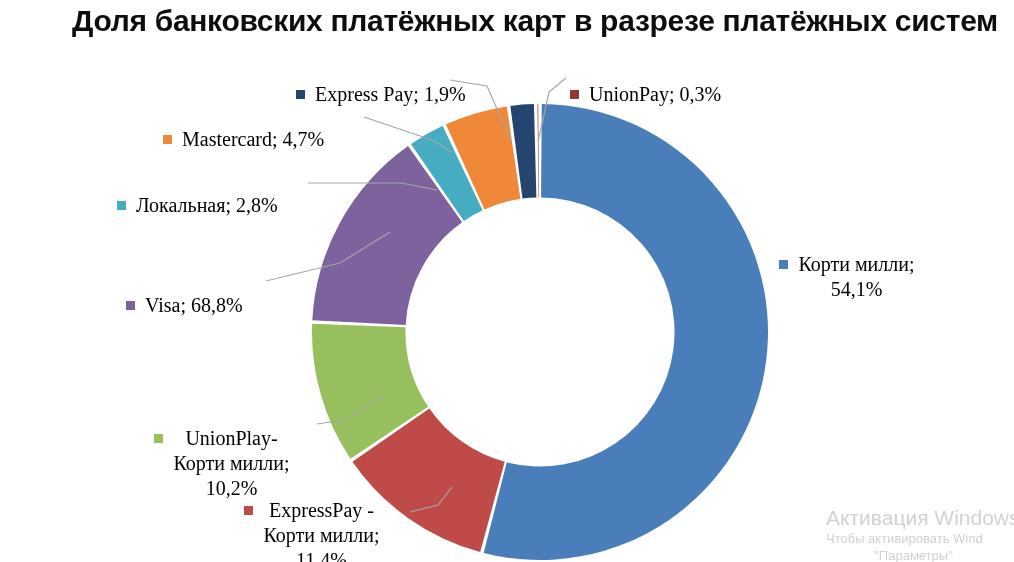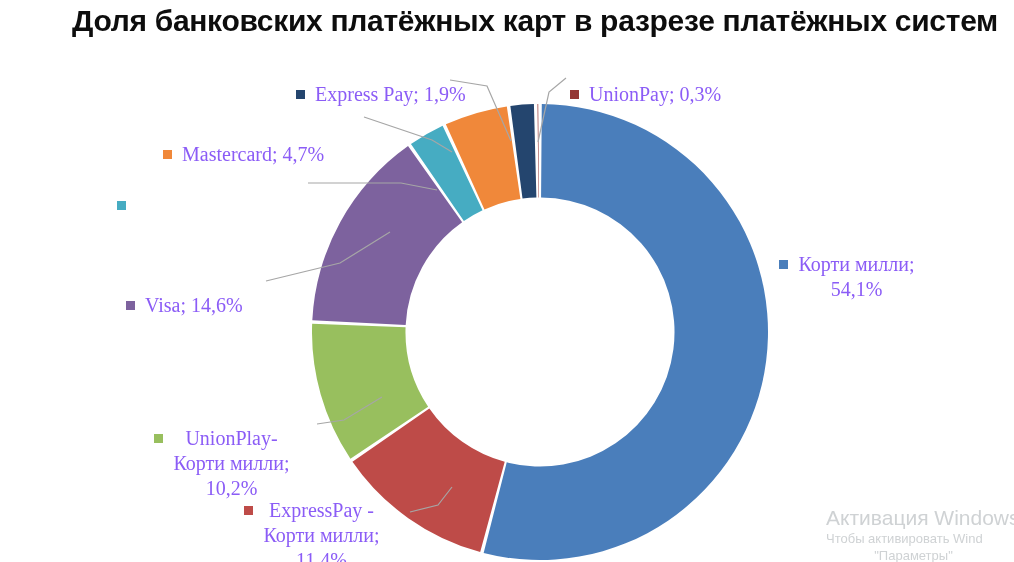--- a/index.html
+++ b/index.html
@@ -51,37 +51,37 @@
     height: 562px;
     pointer-events: none;
   }
 
   
   .data-label {
     position: absolute;
     font-family: "Liberation Serif", serif;
     font-size: 20px;
     line-height: 25px;
-    color: #8b5cf6;
+    color: #000000;
     white-space: pre-line;
   }
   .data-label .marker {
     display: inline-block;
     width: 9px;
     height: 9px;
     margin-right: 10px;
     vertical-align: 2px;
   }
   .lbl-text { display: inline; }
   .label-center { text-align: center; }
 
   
   #label-expresspay   { left: 296px; top: 57px; }
   #label-unionpay     { left: 570px; top: 57px; font-family: Liberation Serif, serif; }
-  #label-mastercard   { left: 163px; top: 117px; }
+  #label-mastercard   { left: 163px; top: 102px; }
   #label-lokalnaya    { left: 117px; top: 168px; }
   #label-visa         { left: 126px; top: 268px; }
   #label-unionplay    { left: 116px; top: 401px; width: 212px; }
   #label-expresspaykm { left: 206px; top: 473px; width: 212px; }
   #label-kortimilli   { left: 757px; top: 227px; width: 180px; }
 
   .multiline .marker { vertical-align: 2px; }
   .multiline .lines {
     display: inline-block;
     vertical-align: top;
@@ -160,25 +160,25 @@
 
   <div class="data-label" id="label-unionpay">
     <span class="marker" style="background: rgb(148, 54, 52);"></span><span class="lbl-text">UnionPay; 0,3%</span>
   </div>
 
   <div class="data-label" id="label-mastercard">
     <span class="marker" style="background: rgb(240, 136, 58);"></span><span class="lbl-text">Mastercard; 4,7%</span>
   </div>
 
   <div class="data-label" id="label-lokalnaya">
-    <span class="marker" style="background: rgb(70, 172, 194);"></span>
+    <span class="marker" style="background: rgb(70, 172, 194);"></span><span class="lbl-text">Локальная; 2,8%</span>
   </div>
 
   <div class="data-label" id="label-visa">
-    <span class="marker" style="background: rgb(125, 98, 158);"></span><span class="lbl-text">Visa; 14,6%</span>
+    <span class="marker" style="background: rgb(125, 98, 158);"></span><span class="lbl-text">Visa; 68,8%</span>
   </div>
 
   <div class="data-label multiline label-center" id="label-unionplay">
     <span class="marker" style="background: rgb(152, 191, 94);"></span><span class="lines">UnionPlay-
 Корти милли;
 10,2%</span>
   </div>
 
   <div class="data-label multiline label-center" id="label-expresspaykm">
     <span class="marker" style="background: rgb(190, 75, 72);"></span><span class="lines">ExpressPay -

